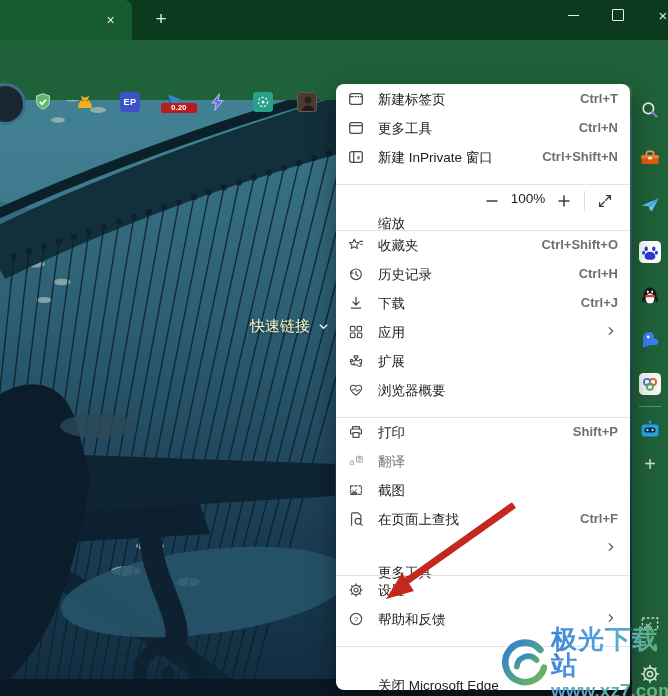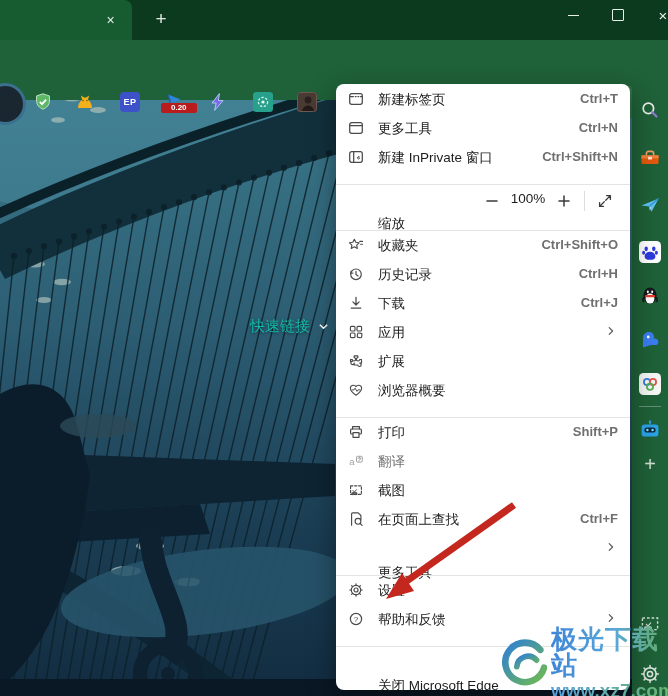--- a/index.html
+++ b/index.html
@@ -30,21 +30,21 @@
     background:#3d52c9;color:#fff;font-size:9px;font-weight:bold;letter-spacing:.5px;}
   .ext-badge{position:absolute;left:-3px;top:11px;background:#b91c1c;color:#fff;font-size:8px;
     line-height:10px;padding:0 10px;border-radius:2px;font-weight:bold;}
   .more-btn{position:absolute;left:596px;top:46px;width:38px;height:33px;background:#2e7146;
     border-radius:6px;display:flex;align-items:center;justify-content:center;gap:3px;}
   .more-btn b{width:3px;height:3px;border-radius:50%;background:#e8efe9;}
 
   
   .scene{position:absolute;top:84px;left:0;width:668px;height:612px;}
   .quick-links{position:absolute;left:250px;top:317px;z-index:2;display:flex;align-items:center;gap:8px;
-    color:#14b8a6;font-size:15px;text-shadow:0 1px 3px rgba(0,0,0,.55);}
+    color:#fef9c3;font-size:15px;text-shadow:0 1px 3px rgba(0,0,0,.55);}
   .quick-links svg{width:11px;height:11px;}
 
   
   .sidebar{position:absolute;top:84px;right:0;width:36px;bottom:0;background:#1f6138;z-index:3;}
   .sb{position:absolute;left:7px;width:22px;height:22px;display:flex;align-items:center;justify-content:center;}
   .sb svg{display:block;width:22px;height:22px;}
   .sb-plus{color:#cfe0d3;font-size:20px;font-weight:300;}
   .sb-divider{position:absolute;left:7px;width:22px;height:1px;background:rgba(255,255,255,.3);}
 
   

